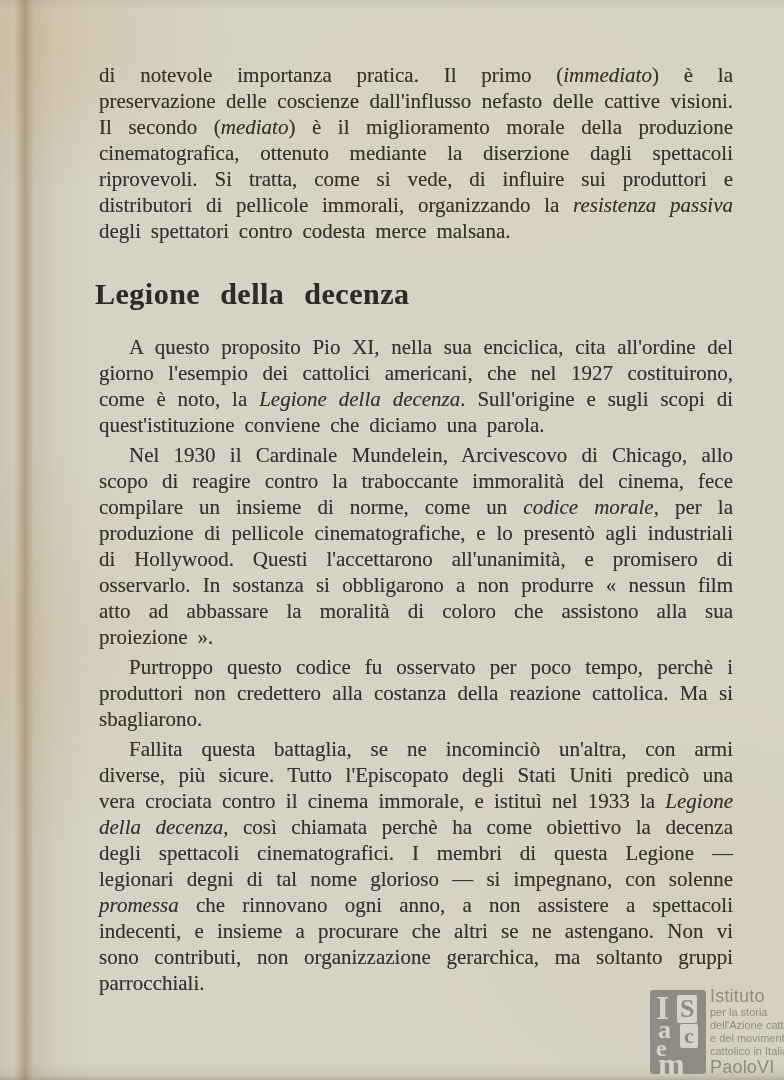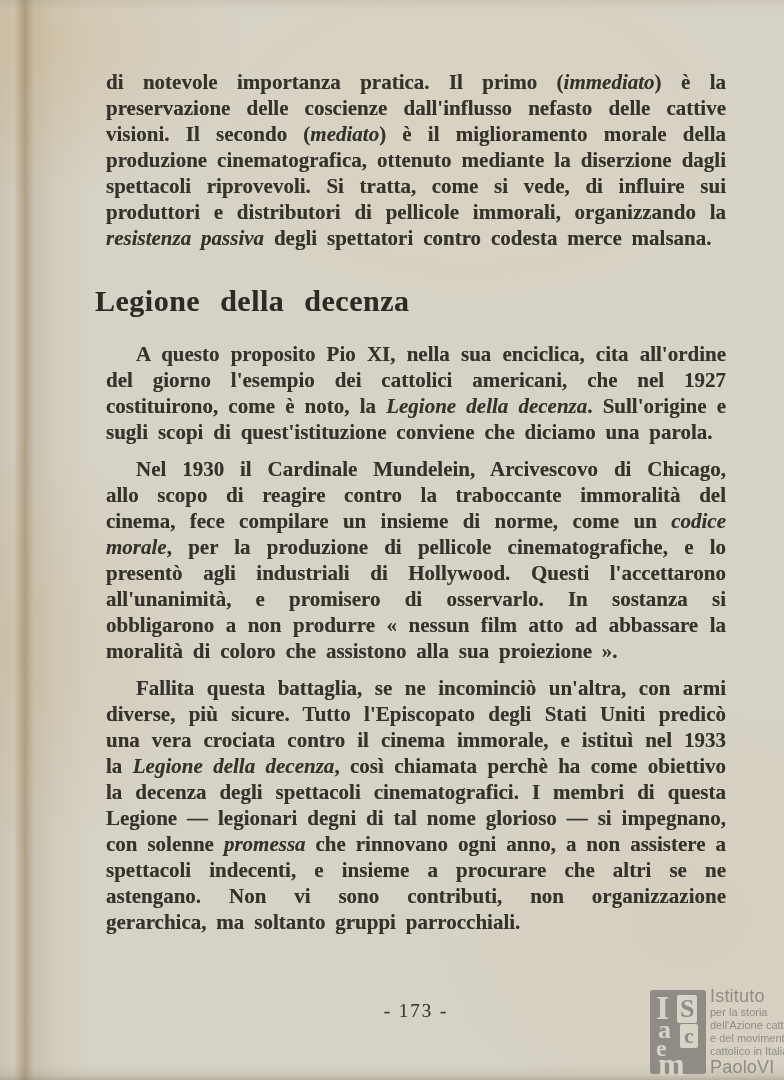--- a/index.html
+++ b/index.html
@@ -33,21 +33,21 @@
       var(--paper);
   }
   .text-block{
     position:absolute;left:95px;top:58px;width:642px;
     color:var(--ink);
     font-size:21px;line-height:26px;
     text-align:justify;
     word-spacing:0.22em;
     text-shadow:0 0 0.6px rgba(53,50,44,0.45);
   }
-  .para{margin:11px;font-weight:bold;}
+  .para{margin:4px;}
   .para.indent{text-indent:30px;}
   .section-heading{
     margin:32px 0 22px 0;
     font-size:30px;line-height:36px;
     font-weight:bold;
     letter-spacing:0.5px;word-spacing:0.4em;
     text-align:left;text-indent:0;
     color:#2e2b26;
   }
   .page-footer{
@@ -89,24 +89,24 @@
 <body>
 
 <div class="scan">
 
   <div class="text-block">
 
   <p class="para"><span>di notevole importanza pratica. Il primo (</span><i>immediato</i><span>) è la preservazione delle coscienze dall'influsso nefasto delle cattive visioni. Il secondo (</span><i>mediato</i><span>) è il miglioramento morale della produzione cinematografica, ottenuto mediante la diserzione dagli spettacoli riprovevoli. Si tratta, come si vede, di influire sui produttori e distributori di pellicole immorali, organizzando la </span><i>resistenza passiva</i><span> degli spettatori contro codesta merce malsana.</span></p>
       <h1 class="section-heading">Legione della decenza</h1>
       <p class="para indent"><span>A questo proposito Pio XI, nella sua enciclica, cita all'ordine del giorno l'esempio dei cattolici americani, che nel 1927 costituirono, come è noto, la </span><i>Legione della decenza</i><span>. Sull'origine e sugli scopi di quest'istituzione conviene che diciamo una parola.</span></p>
       <p class="para indent"><span>Nel 1930 il Cardinale Mundelein, Arcivescovo di Chicago, allo scopo di reagire contro la traboccante immoralità del cinema, fece compilare un insieme di norme, come un </span><i>codice morale</i><span>, per la produzione di pellicole cinematografiche, e lo presentò agli industriali di Hollywood. Questi l'accettarono all'unanimità, e promisero di osservarlo. In sostanza si obbligarono a non produrre « nessun film atto ad abbassare la moralità di coloro che assistono alla sua proiezione ».</span></p>
+      <p class="para indent"><span>Purtroppo questo codice fu osservato per poco tempo, perchè i produttori non credettero alla costanza della reazione cattolica. Ma si sbagliarono.</span></p>
       <p class="para indent"><span>Fallita questa battaglia, se ne incominciò un'altra, con armi diverse, più sicure. Tutto l'Episcopato degli Stati Uniti predicò una vera crociata contro il cinema immorale, e istituì nel 1933 la </span><i>Legione della decenza</i><span>, così chiamata perchè ha come obiettivo la decenza degli spettacoli cinematografici. I membri di questa Legione — legionari degni di tal nome glorioso — si impegnano, con solenne </span><i>promessa</i><span> che rinnovano ogni anno, a non assistere a spettacoli indecenti, e insieme a procurare che altri se ne astengano. Non vi sono contributi, non organizzazione gerarchica, ma soltanto gruppi parrocchiali.</span></p>
     </div>
 
-  <div class="page-footer">- 173 -</div>
 
   <div class="watermark">
     <div class="wm-logo">
 
     <span class="wl wl-0">I</span>
         <span class="wl wl-1">S</span>
         <span class="wl wl-2">a</span>
         <span class="wl wl-3">c</span>
         <span class="wl wl-4">e</span>
         <span class="wl wl-5">m</span>

